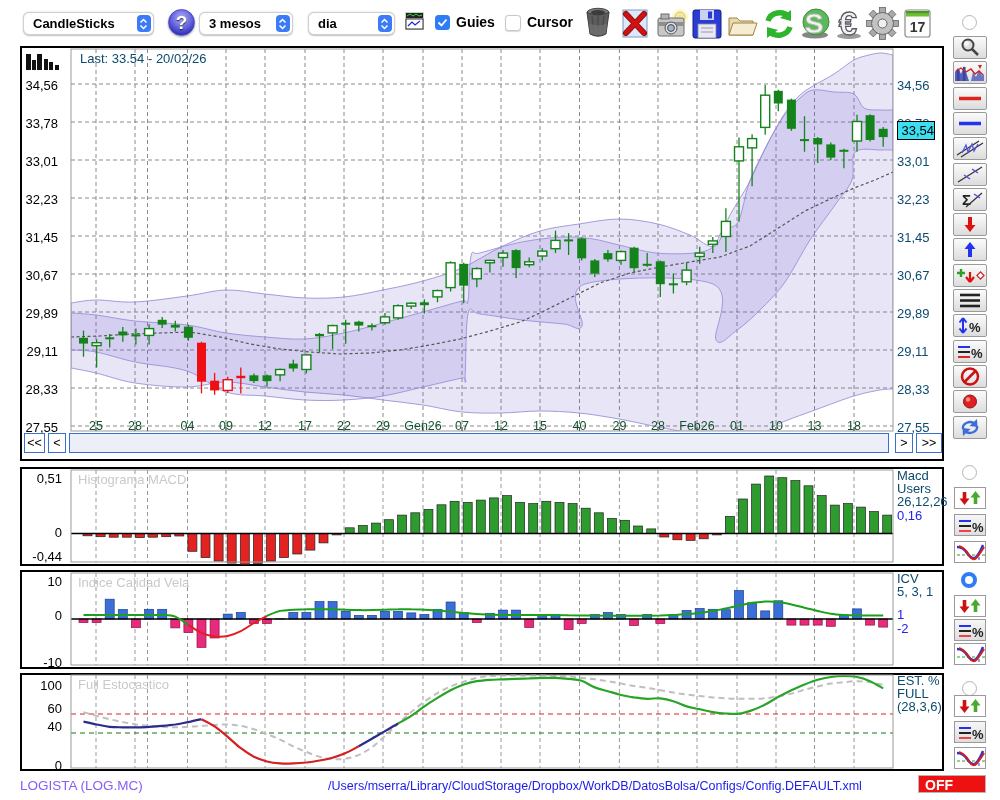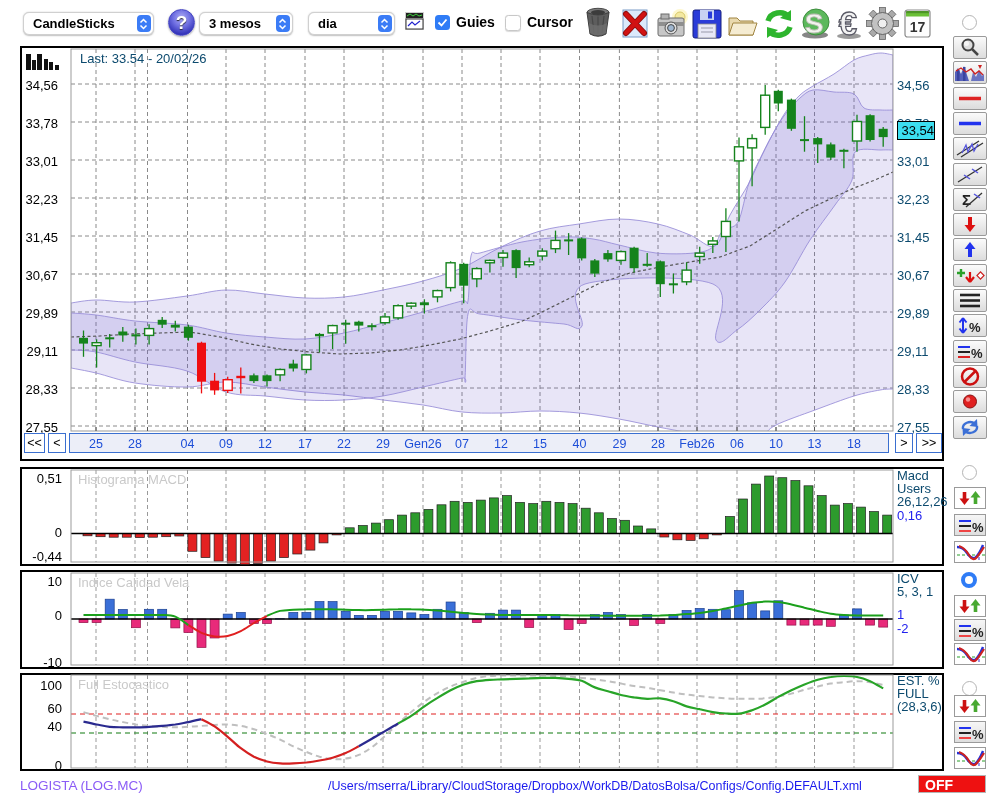--- a/index.html
+++ b/index.html
@@ -5,21 +5,21 @@
 .frame{position:absolute;border:2px solid #000;background:#fff}
 .lb{position:absolute;font-size:13px;color:#0c4a6e;white-space:nowrap}
 .rlb{position:absolute;font-size:13px;color:#000;white-space:nowrap;width:40px;text-align:right}
 .wm{position:absolute;font-size:13px;color:#c9c9c9;white-space:nowrap}
 .pill{position:absolute;height:21px;background:#fff;border:1px solid #d0d0d0;border-radius:6px;box-shadow:0 0.5px 1.5px rgba(0,0,0,0.25);font-size:13px;font-weight:bold;color:#000}
 .pill .tx{position:absolute;left:9px;top:3px}
 .pill .bt{position:absolute;right:2.5px;top:2px;width:14px;height:17px;background:#3b7cf6;border-radius:4px}
 .sbtn{position:absolute;left:953px;width:32px;height:21px;background:linear-gradient(#fbfbfb,#dcdcdc);border:1px solid #9a9a9a;border-radius:2px}
 .dbtn{position:absolute;width:30px;height:20px;background:#fff;border:1px solid #9a9a9a}
 .navb{position:absolute;height:18px;border:1.5px solid #3a6fd0;background:#fff;font-size:12.5px;text-align:center;color:#000}
-.dt{position:absolute;top:437px;font-size:12.5px;color:#1d4ed8;transform:translateX(-50%)}
+.dt{position:absolute;top:419px;font-size:12.5px;color:#14532d;transform:translateX(-50%)}
 
 </style></head><body>
 <div class="pill" style="left:23px;top:12px;width:129px">
     <span class="tx">CandleSticks</span>
     <span class="bt"></span>
     <svg class="abs" style="right:4px;top:4.5px" width="11" height="12">
       <path d="M2.5 4.5 L5.5 1.5 L8.5 4.5" stroke="#fff" stroke-width="1.5" fill="none"></path>
       <path d="M2.5 7.5 L5.5 10.5 L8.5 7.5" stroke="#fff" stroke-width="1.5" fill="none"></path>
     </svg>
   </div>
@@ -358,21 +358,21 @@
 <div class="dt" style="left:344px">22</div>
 <div class="dt" style="left:383px">29</div>
 <div class="dt" style="left:423px">Gen26</div>
 <div class="dt" style="left:462px">07</div>
 <div class="dt" style="left:501px">12</div>
 <div class="dt" style="left:540px">15</div>
 <div class="dt" style="left:579.5px">40</div>
 <div class="dt" style="left:619.4px">29</div>
 <div class="dt" style="left:658px">28</div>
 <div class="dt" style="left:697px">Feb26</div>
-<div class="dt" style="left:737px">06</div>
+<div class="dt" style="left:737px">01</div>
 <div class="dt" style="left:776px">10</div>
 <div class="dt" style="left:814.5px">13</div>
 <div class="dt" style="left:854px">18</div>
 <div class="navb" style="left:895px;top:433px;width:16px;line-height:18px">&gt;</div>
 <div class="navb" style="left:916px;top:433px;width:24px;line-height:18px">&gt;&gt;</div>
 <svg width="1000" height="800" style="position:absolute;left:0;top:0">
 <line x1="96" y1="470" x2="96" y2="562" stroke="#999" stroke-width="1" stroke-dasharray="4,3"></line>
 <line x1="135" y1="470" x2="135" y2="562" stroke="#999" stroke-width="1" stroke-dasharray="4,3"></line>
 <line x1="147.5" y1="470" x2="147.5" y2="562" stroke="#999" stroke-width="1" stroke-dasharray="4,3"></line>
 <line x1="187.5" y1="470" x2="187.5" y2="562" stroke="#999" stroke-width="1" stroke-dasharray="4,3"></line>

